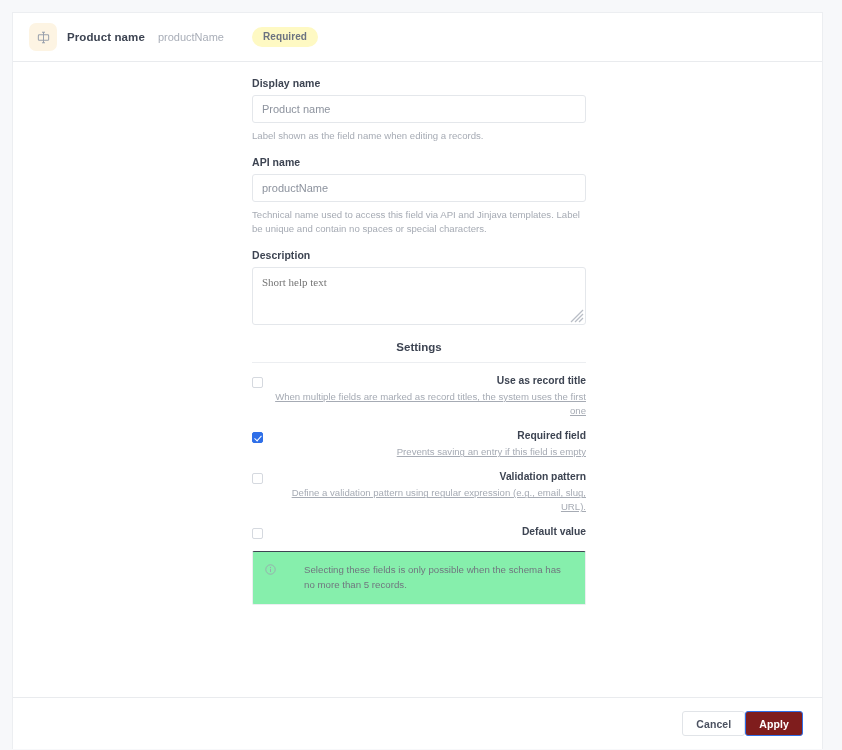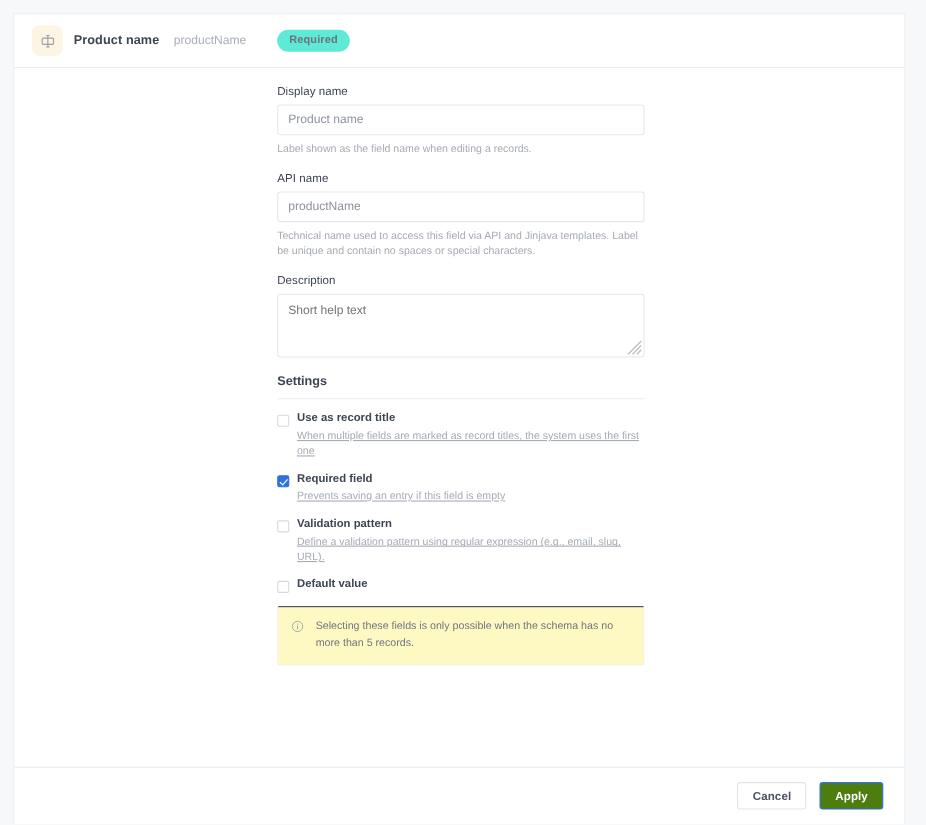--- a/index.html
+++ b/index.html
@@ -56,42 +56,42 @@
   .header-api {
     font-size: 11px;
     color: #a9aeb8;
     margin-left: 3px;
   }
   .header-badge {
     margin-left: 18px;
     font-size: 10px;
     font-weight: 700;
     color: #6b7280;
-    background: #5eead4;
+    background: #fef9c3;
     border-radius: 10px;
     padding: 4px 11px 5px;
     letter-spacing: 0.1px;
   }
 
   
   .panel-body {
     flex: 1 1 auto;
     overflow: hidden;
     position: relative;
   }
   .form-col {
     position: absolute;
     left: 239px;
     top: 15px;
     width: 334px;
   }
 
   .field-label {
     font-size: 10.5px;
-    font-weight: 400;
+    font-weight: 700;
     color: #3d4452;
     margin-bottom: 6px;
     letter-spacing: 0.05px;
   }
   .text-input {
     width: 100%;
     height: 28px;
     border: 1px solid #e4e7eb;
     border-radius: 3px;
     font-family: "Liberation Sans", sans-serif;
@@ -109,21 +109,21 @@
     margin-top: 6px;
   }
   .field-group { margin-bottom: 13px; }
 
   .textarea-wrap { position: relative; }
   .text-area {
     width: 100%;
     height: 58px;
     border: 1px solid #e4e7eb;
     border-radius: 3px;
-    font-family: Liberation Sans, sans-serif;
+    font-family: Liberation Serif, serif;
     font-size: 11px;
     color: #b7bcc4;
     padding: 8px 9px;
     background: #fff;
     outline: none;
     resize: none;
     display: block;
   }
   .resize-grip {
     position: absolute;
@@ -133,31 +133,33 @@
     height: 17px;
     pointer-events: none;
   }
 
   
   .settings-head {
     font-size: 11.5px;
     font-weight: 700;
     color: #3d4452;
     margin-top: 16px;
+    text-align: center;
   }
   .settings-rule {
     border-top: 1px solid #eceef1;
     margin-top: 9px;
     margin-bottom: 12px;
   }
 
   .opt-row {
     display: flex;
     align-items: flex-start;
     margin-bottom: 12px;
+    text-align: right;
   }
   .cb {
     width: 11px;
     height: 11px;
     min-width: 11px;
     border: 1px solid #d5d9df;
     border-radius: 2px;
     background: #fff;
     margin-top: 2px;
     margin-right: 7px;
@@ -190,64 +192,64 @@
     color: #a6abb4;
     line-height: 1.45;
     margin-top: 3px;
     text-decoration: underline;
   }
 
   
   .callout {
     border: 1px solid #eceef1;
     border-top: 1.5px solid #3d4452;
-    background: #fef9c3;
+    background: #86efac;
     border-radius: 2px;
     padding: 11px 12px 12px;
     display: flex;
     align-items: flex-start;
-    gap: 11px;
+    gap: 28px;
     margin-top: 6px;
     margin-bottom: 16px;
   }
   .callout svg { display: block; margin-top: 1px; flex: 0 0 auto; }
   .callout-text {
     font-size: 9.7px;
     color: #70767f;
     line-height: 1.5;
   }
 
   
   .panel-footer {
     height: 52px;
     min-height: 52px;
     border-top: 1px solid #e9ebee;
     display: flex;
     align-items: center;
     justify-content: flex-end;
     padding: 0 19px;
-    gap: 12px;
+    gap: 0;
   }
   .btn {
     font-family: "Liberation Sans", sans-serif;
     font-size: 10.5px;
     font-weight: 700;
     border-radius: 3px;
     padding: 0 13px;
     height: 25px;
     cursor: pointer;
     letter-spacing: 0.1px;
   }
   .btn-cancel {
     background: #fff;
     border: 1px solid #e1e4e8;
     color: #4b5160;
   }
   .btn-apply {
-    background: #4d7c0f;
+    background: #7f1d1d;
     border: 1px solid #2f6fe8;
     color: #ffffff;
   }
 </style>
 </head>
 <body>
 
 <div class="panel">
 
   <div class="panel-header">

